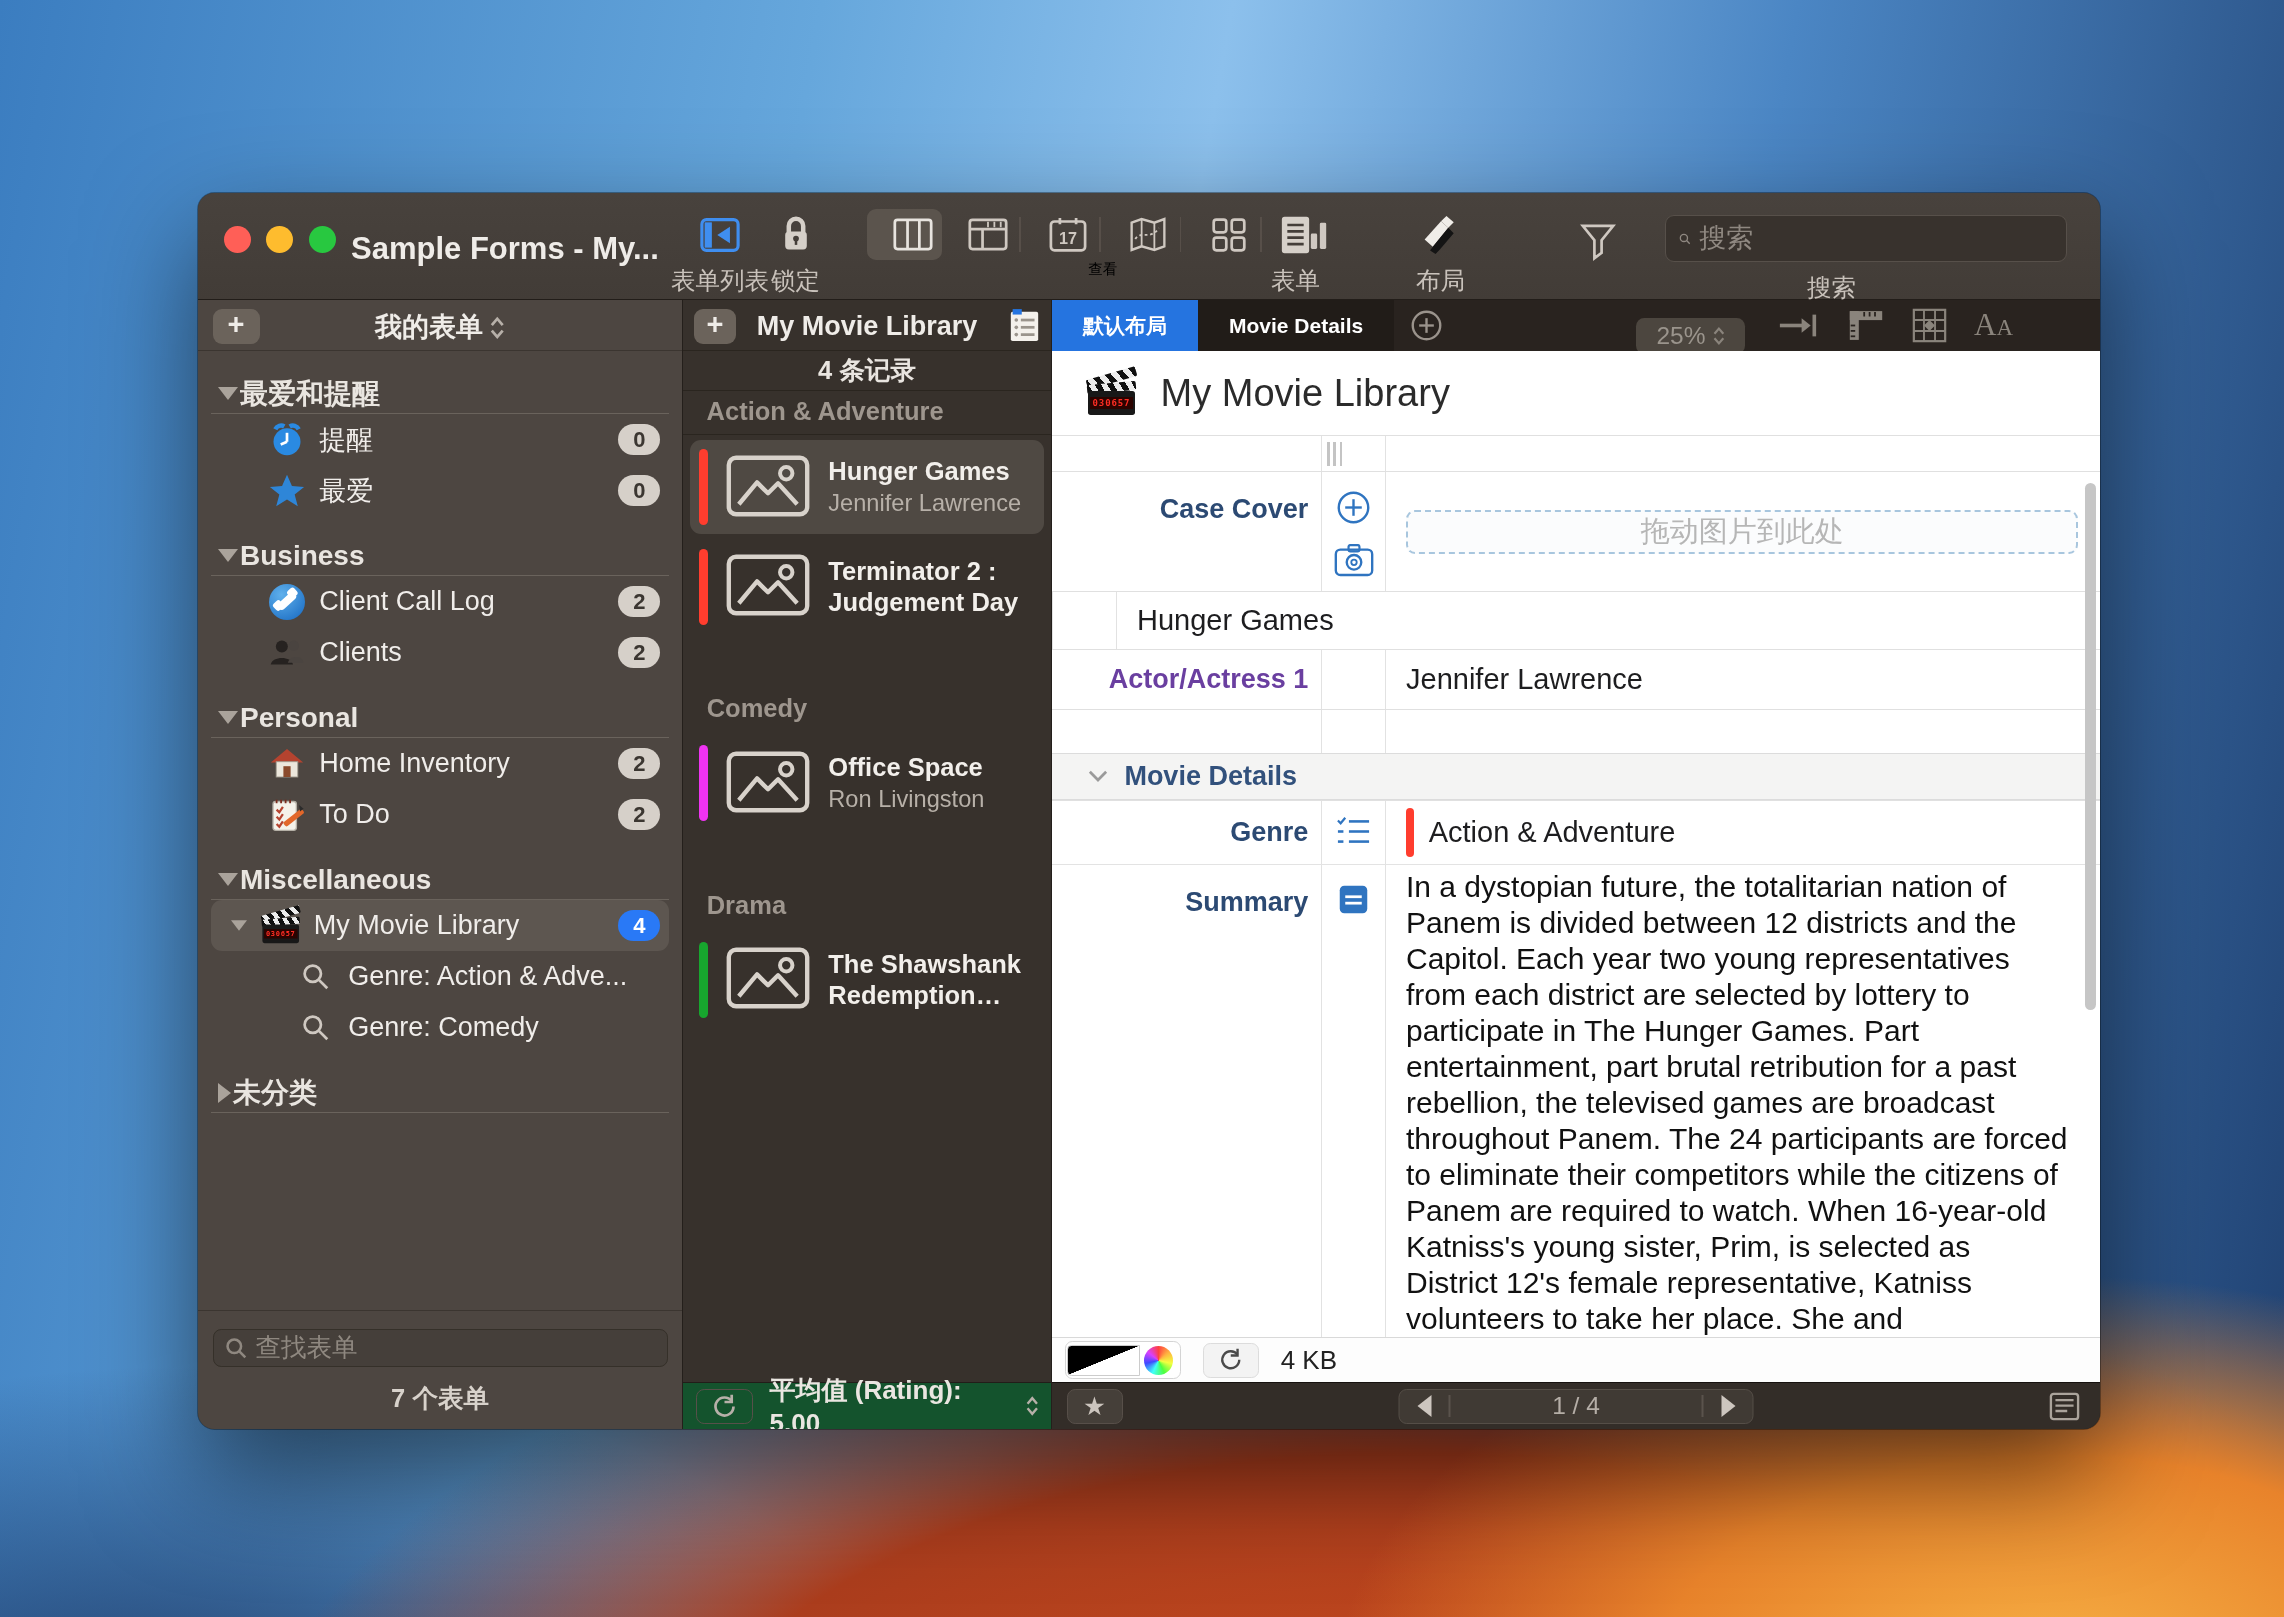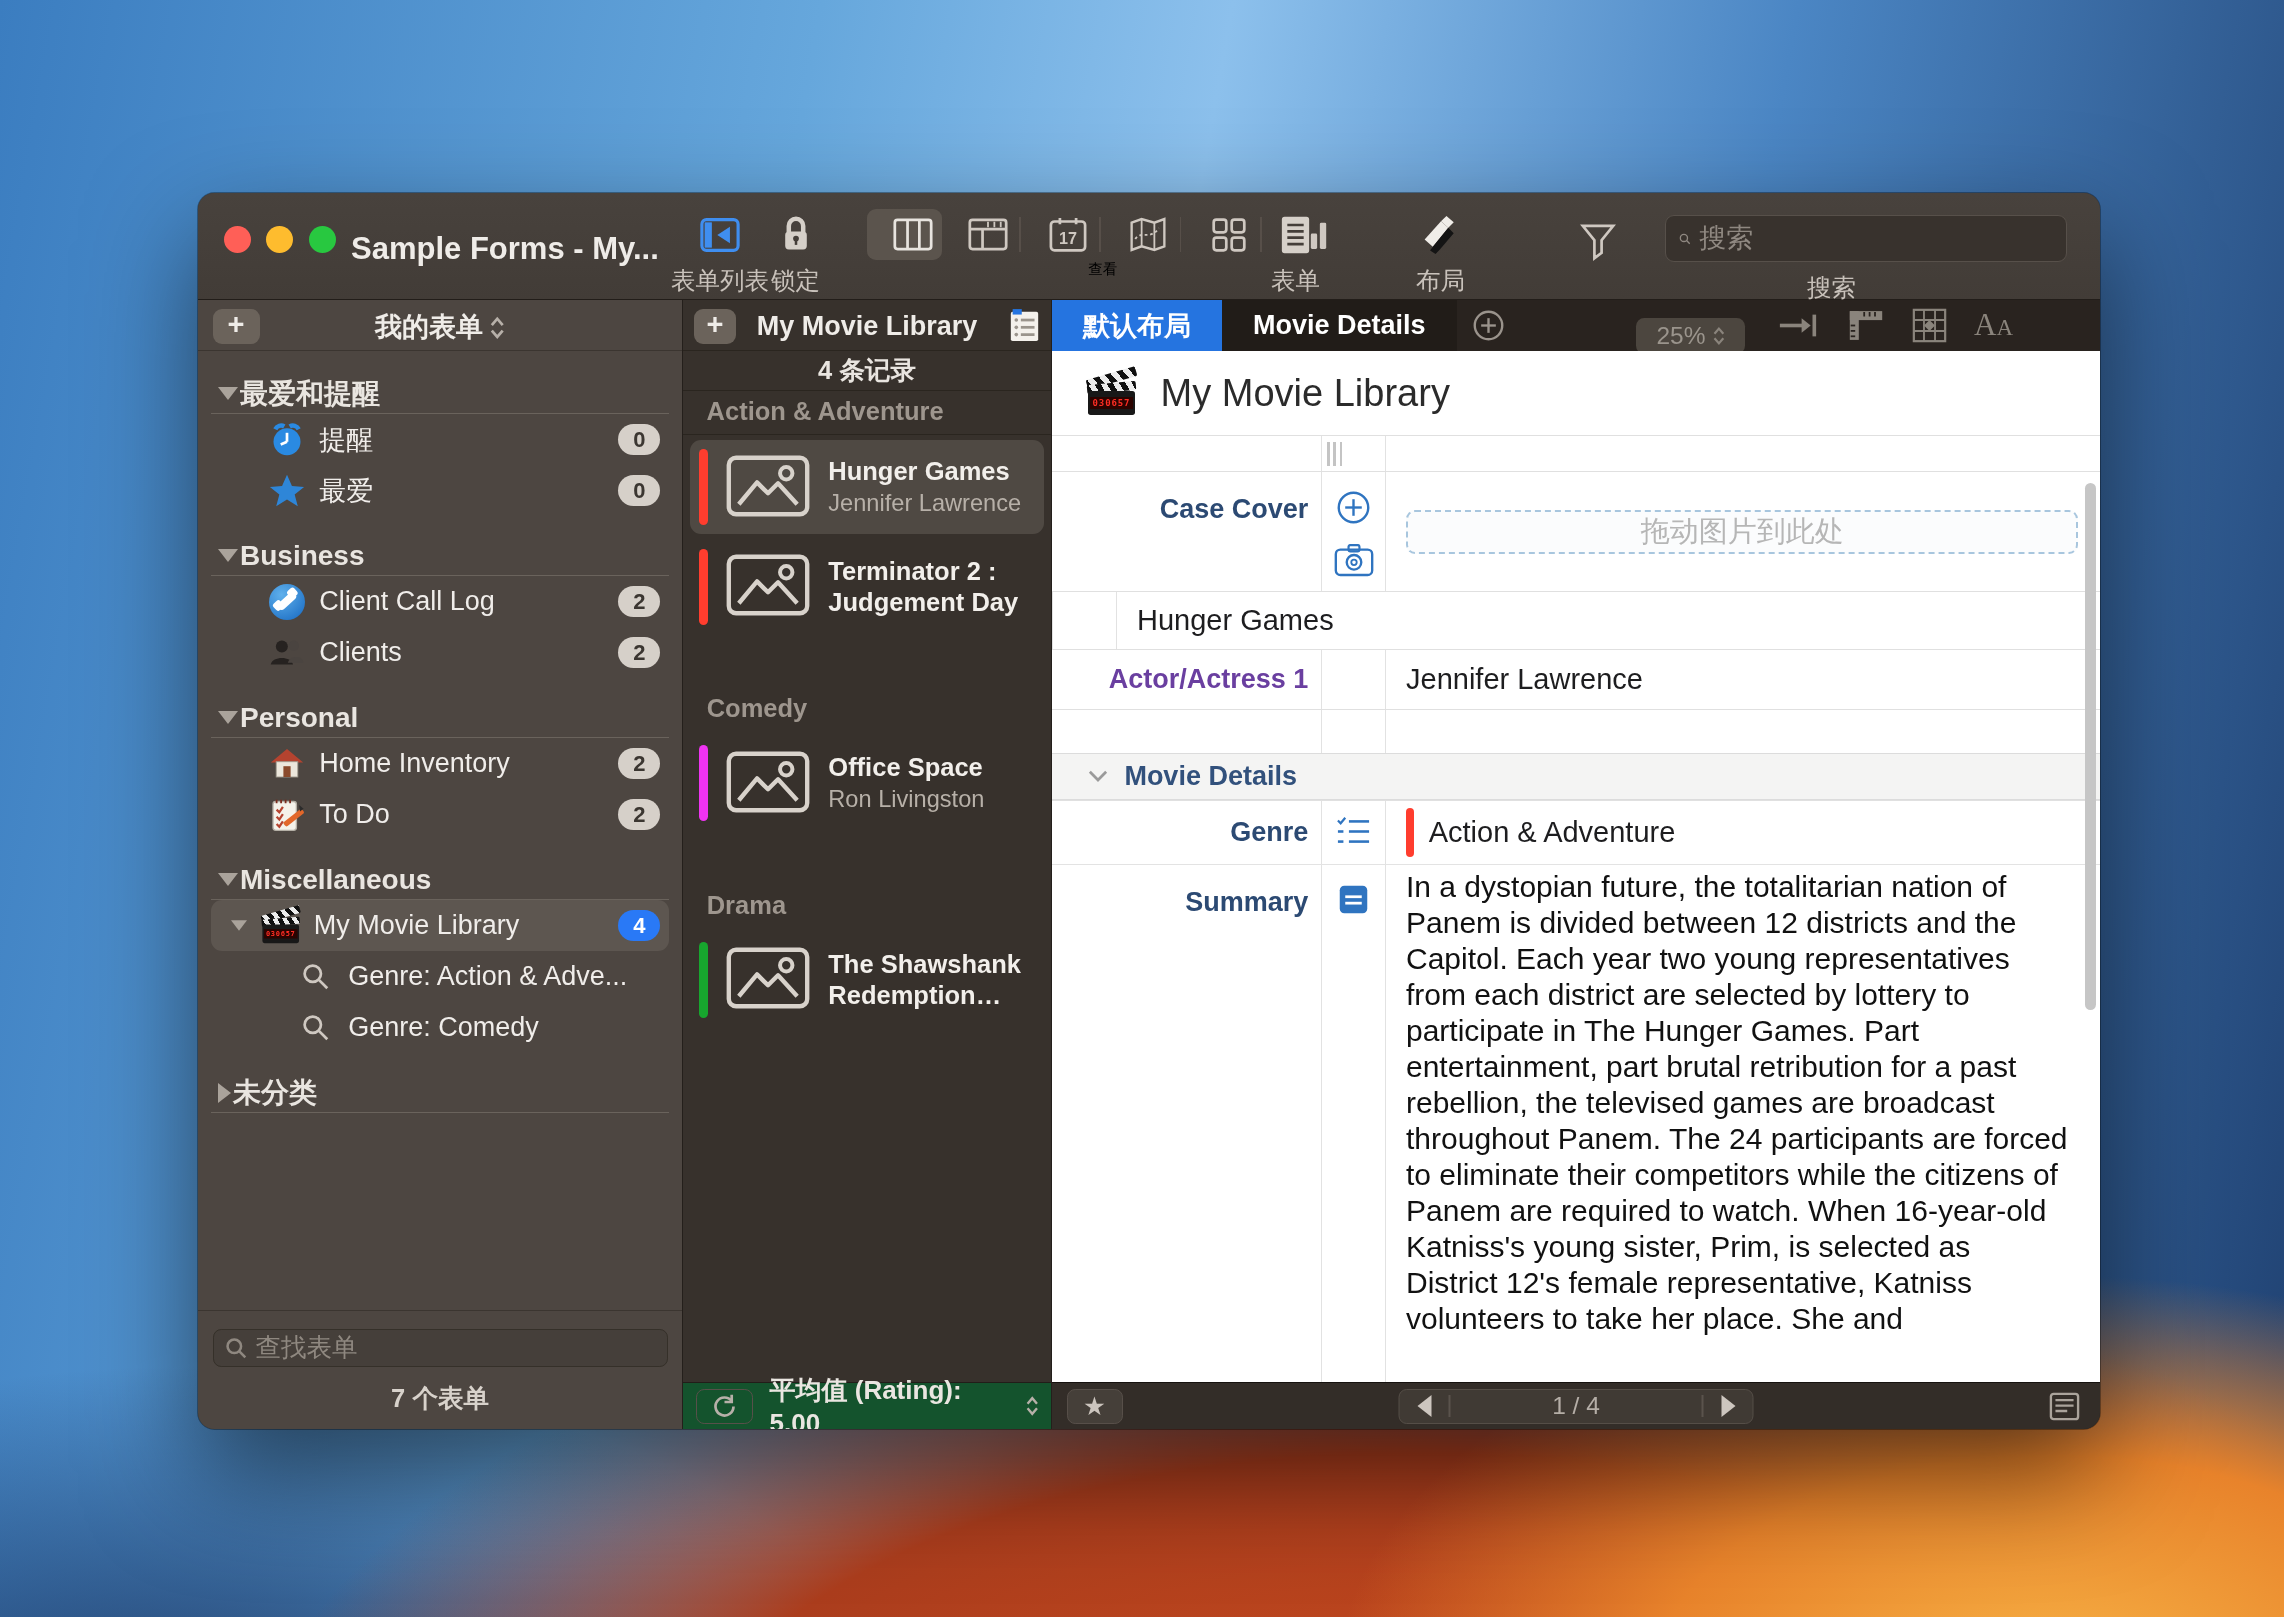--- a/index.html
+++ b/index.html
@@ -79,21 +79,21 @@
   .cbar { position:absolute; left:9px; top:9px; bottom:9px; width:9px; border-radius:4.5px; }
   .thumb { flex:0 0 auto; }
   .ct { min-width:0; }
   .ct .t1 { font-size:25.5px; font-weight:bold; color:#f2efeb; line-height:31px; }
   .ct .t2 { font-size:23.6px; color:#b7b0a8; line-height:29px; margin-top:1.8px; }
   .rec-footer { flex:0 0 auto; height:47px; background:#14532d; border-top:0.9px solid #221d19; display:flex; align-items:center; gap:16.4px; padding:0 12.7px; }
   .roundbtn { width:58px; height:35px; border-radius:8.2px; border:0.9px solid #57504a; display:flex; align-items:center; justify-content:center; background:transparent; }
   .rec-stat { font-size:26px; font-weight:bold; color:#eae6e1; display:flex; align-items:center; gap:9px; }
   
   .tabsbar { height:51px; flex:0 0 auto; background:#29231f; display:flex; align-items:stretch; position:relative; }
-  .tab { padding:0 31px; display:flex; align-items:center; font-size:27px; font-weight:bold; color:#fff; }
+  .tab { padding:0 31px; display:flex; align-items:center; font-size:21px; font-weight:bold; color:#fff; }
   .tab.active { background:#2574e0; }
   .tab.inactive { background:#211c18; }
   .addtab { width:64px; display:flex; align-items:center; justify-content:center; }
   .zoomctl { position:absolute; right:355px; top:18px; width:109px; height:36px; border-radius:8.2px; background:#4c463f;
     display:flex; align-items:center; justify-content:center; gap:7.3px; font-size:24.5px; color:#9a948c; }
   .dimic { position:absolute; top:7.3px; height:36px; display:flex; align-items:center; }
   
   .form { flex:1; background:#fff; position:relative; overflow:hidden; display:flex; flex-direction:column; min-height:0; }
   .form-hdr { height:84px; flex:0 0 auto; display:flex; align-items:center; gap:23.6px; padding:0 36px; }
   .form-title { font-size:38px; color:#2b2b2b; }
@@ -707,20 +707,33 @@
               </span>
             </div>
             <div class="fvalue">
               <div class="sumtext">In a dystopian future, the totalitarian nation of Panem is divided between 12 districts and the Capitol. Each year two young representatives from each district are selected by lottery to participate in The Hunger Games. Part entertainment, part brutal retribution for a past rebellion, the televised games are broadcast throughout Panem. The 24 participants are forced to eliminate their competitors while the citizens of Panem are required to watch. When 16-year-old Katniss's young sister, Prim, is selected as District 12's female representative, Katniss volunteers to take her place. She and</div>
             </div>
           </div>
 
           <span class="scrollthumb"></span>
         </div>
 
+        <div class="wfooter">
+          <span class="swatch">
+            <span class="diag"></span>
+            <span class="wheel"></span>
+          </span>
+          <span class="wbtn">
+            <svg width="25.5" height="25.5" viewBox="0 0 30 30">
+                <path d="M23 9 A10 10 0 1 0 25 15" fill="none" stroke="#4a4a4a" stroke-width="2.8"></path>
+                <path d="M23 2 L23 10 L15 10" fill="none" stroke="#4a4a4a" stroke-width="2.8"></path>
+              </svg>
+          </span>
+          <span class="fsize">4 KB</span>
+        </div>
 
         <div class="dfooter">
           <span class="starbtn">
               <span>★</span>
             </span>
           <span class="pager">
             <span class="pad">
                 <span class="tri-l"></span>
               </span>
             <span class="psep"></span>

